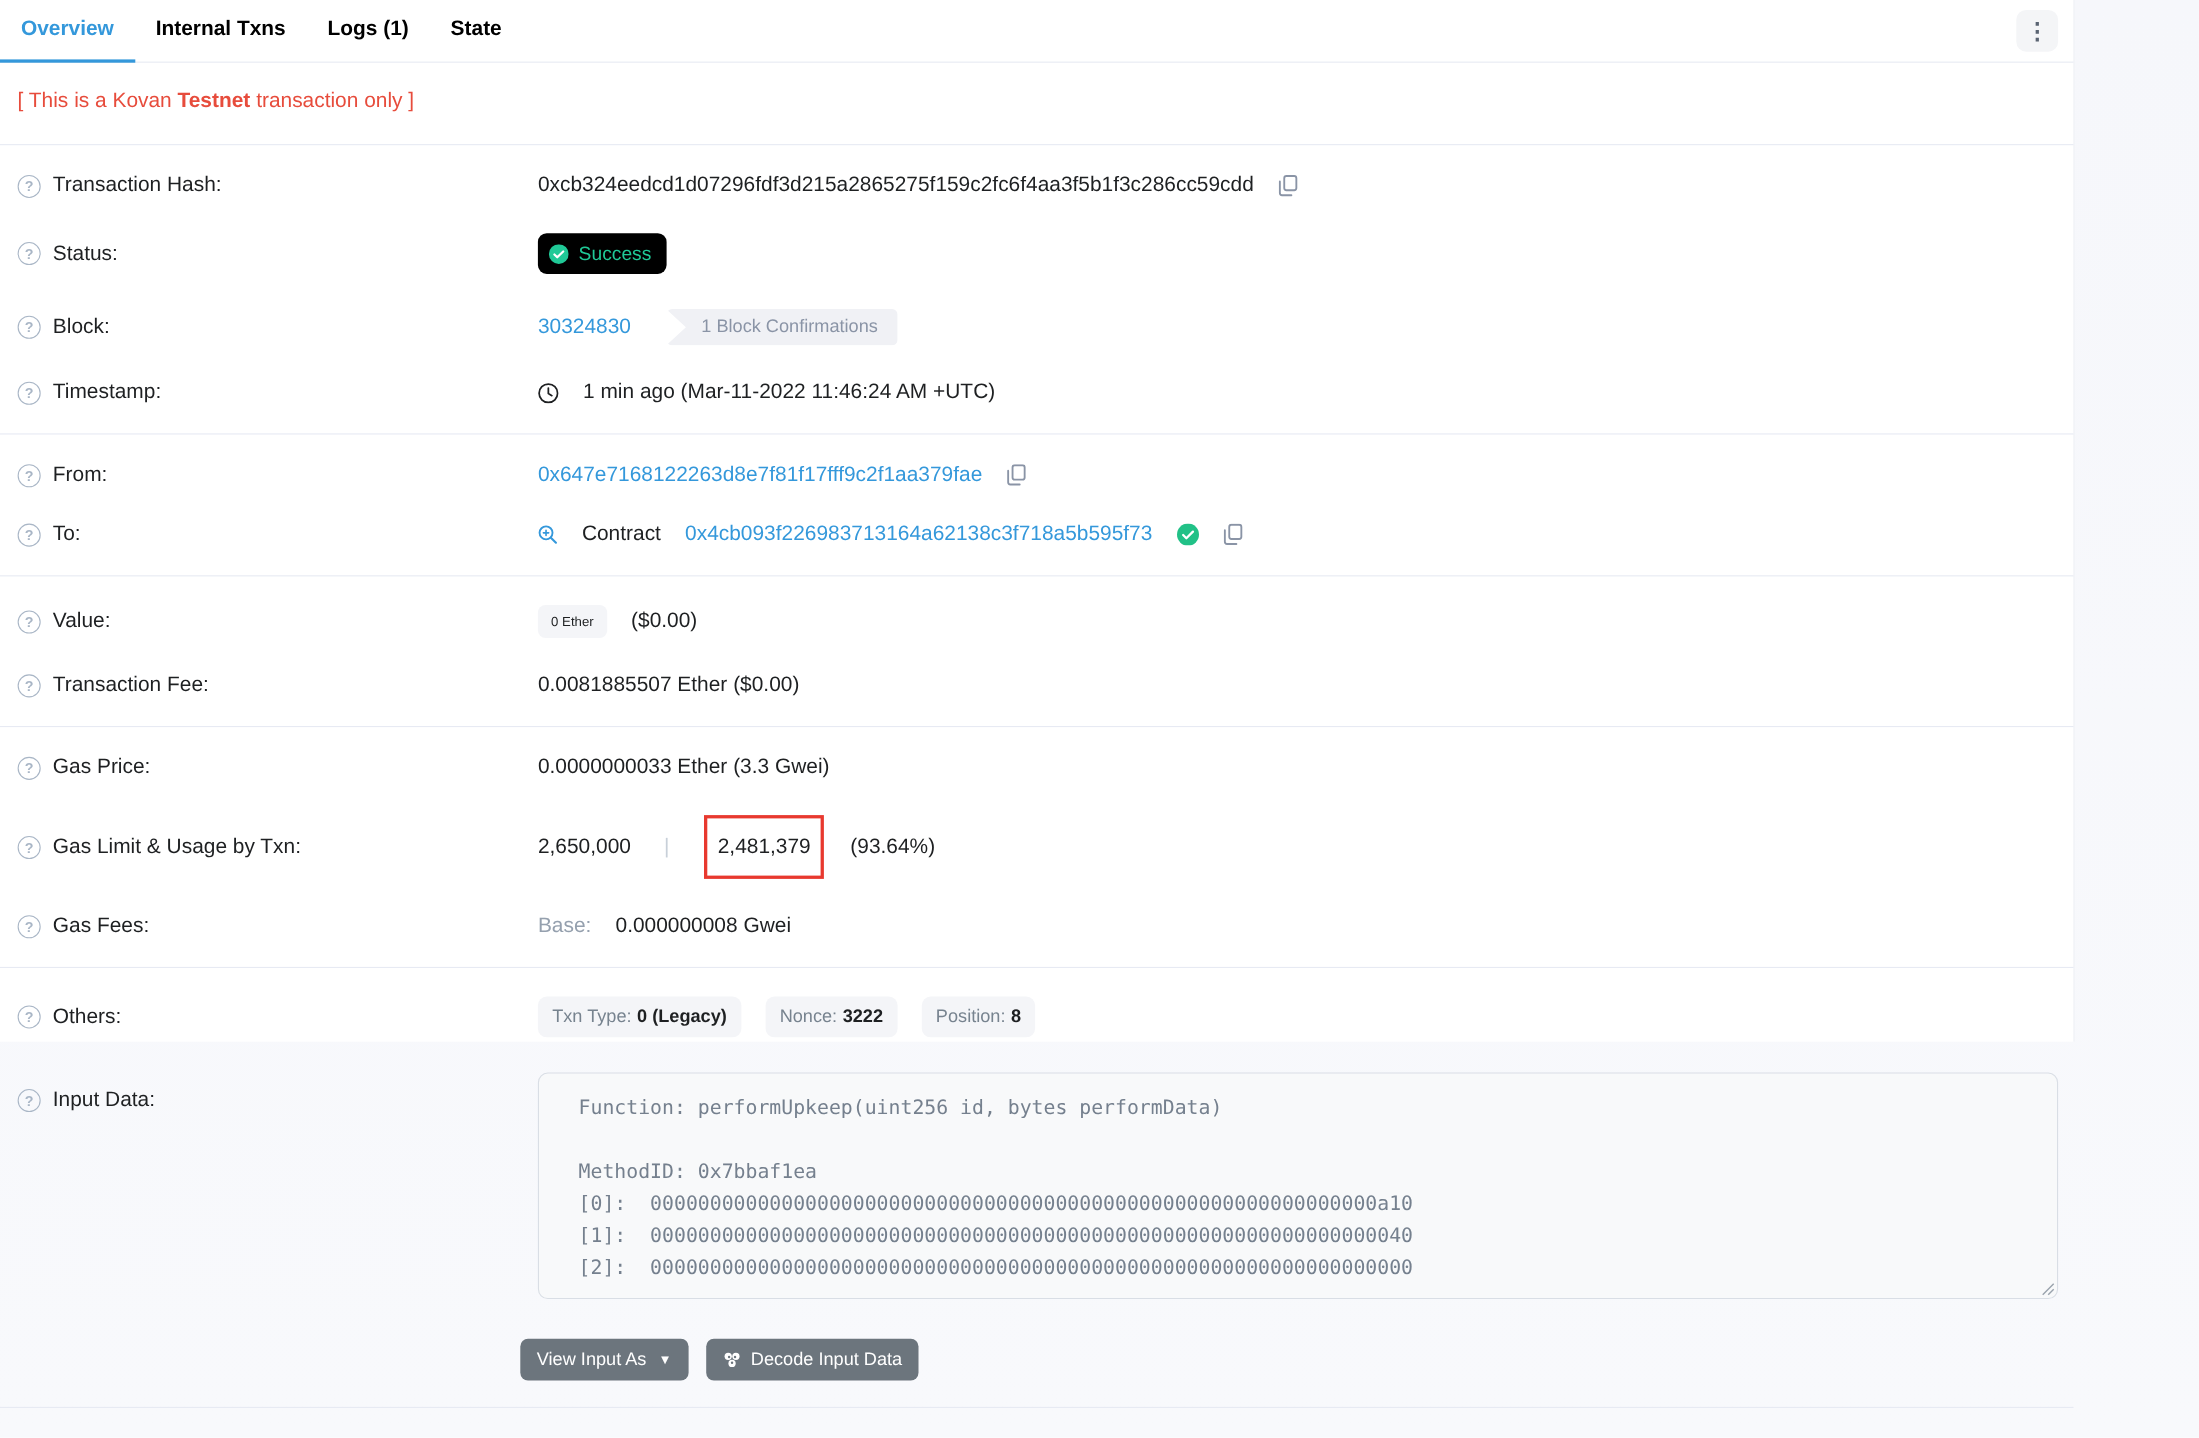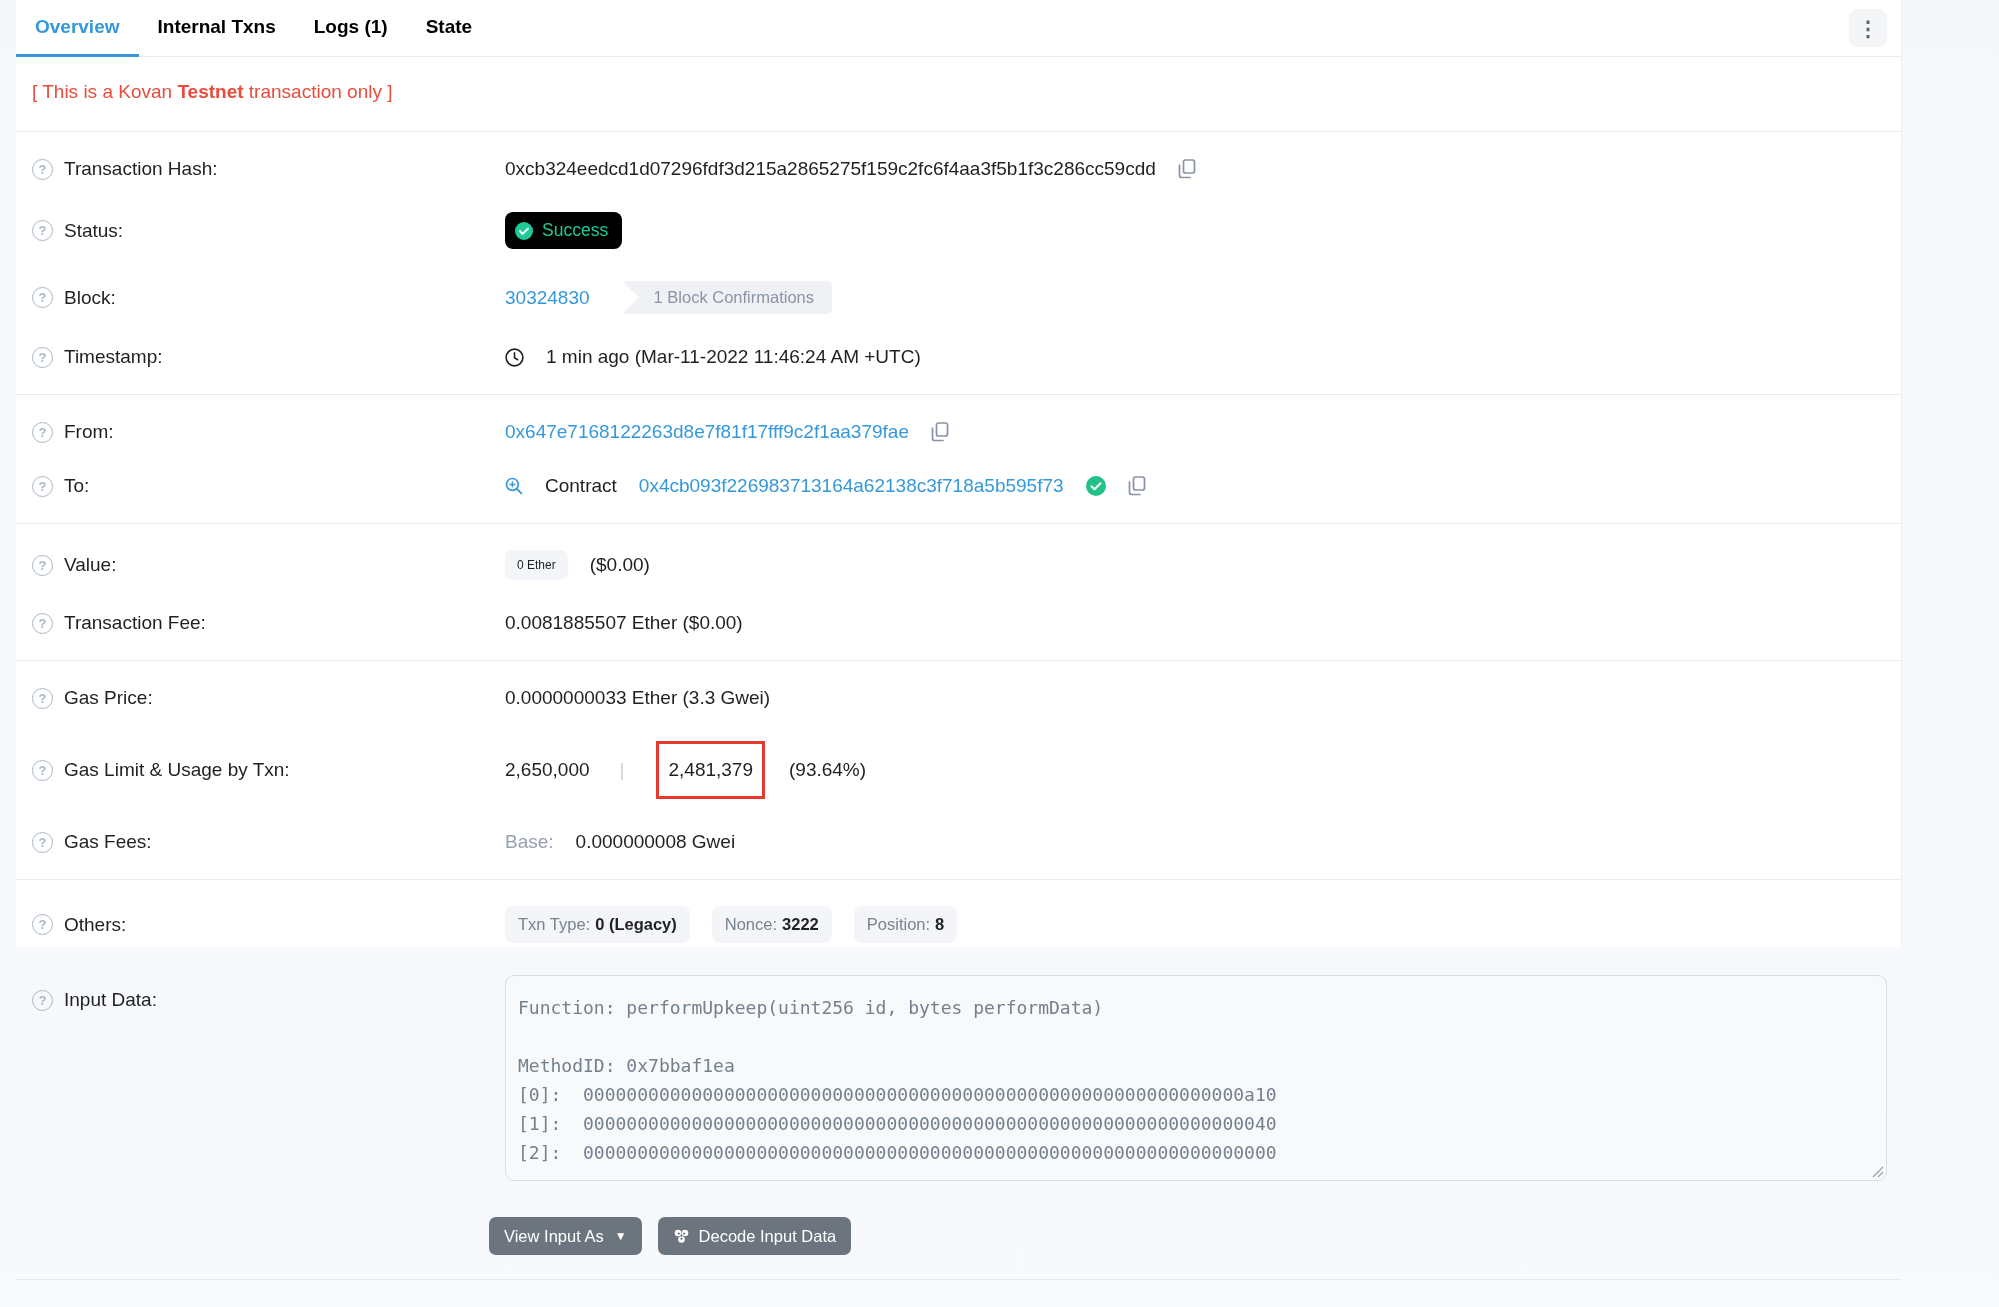--- a/index.html
+++ b/index.html
@@ -9,21 +9,21 @@
   }
   *{box-sizing:border-box;}
   html,body{margin:0;padding:0;}
   body{
     width:1999px;height:1307px;overflow:hidden;
     font-family:"Liberation Sans","DejaVu Sans",sans-serif;
     background:linear-gradient(180deg,#f6f7fb 0%,#f8f9fc 100%);
     color:var(--text);
   }
   .card{
-    position:absolute;left:16px;top:0;width:1886px;height:947px;
+    position:absolute;left:0;top:0;width:1886px;height:947px;
     background:#ffffff;border-right:1px solid #eceef4;
   }
   
   .tabbar{
     display:flex;align-items:stretch;height:57px;
     border-bottom:1px solid var(--divider);position:relative;
   }
   .tab{
     display:flex;align-items:center;padding:0 19px;
     font-size:19px;font-weight:700;color:#000000;cursor:pointer;
@@ -87,21 +87,21 @@
   .redbox{
     border:3px solid var(--boxred);padding:15px 9px;margin:0 2px;
   }
   .pipe{color:#c8d0d9;margin:0 8px;}
   .base-label{color:#95a0ae;}
   
   .inputbox-wrap{position:relative;width:1382px;}
   .inputbox{
     width:1382px;height:206px;margin:0;
     background:#f8f9fa;border:1px solid #d9dee5;border-radius:9px;
-    padding:17px 12px;white-space:pre;overflow:hidden;
+    padding:17px 36px;white-space:pre;overflow:hidden;
     font-family:"DejaVu Sans Mono","Liberation Mono",monospace;
     font-size:18px;line-height:29px;color:#75808e;
   }
   .resize-handle{position:absolute;right:3px;bottom:3px;}
   .btnrow{display:flex;gap:16px;padding:20px 16px 24px;margin-left:457px;}
   .btn{
     display:inline-flex;align-items:center;gap:9px;
     background:var(--slate);color:#ffffff;border:none;border-radius:7px;
     height:38px;padding:0 15px;font-size:16.5px;cursor:pointer;
     font-family:"Liberation Sans",sans-serif;

